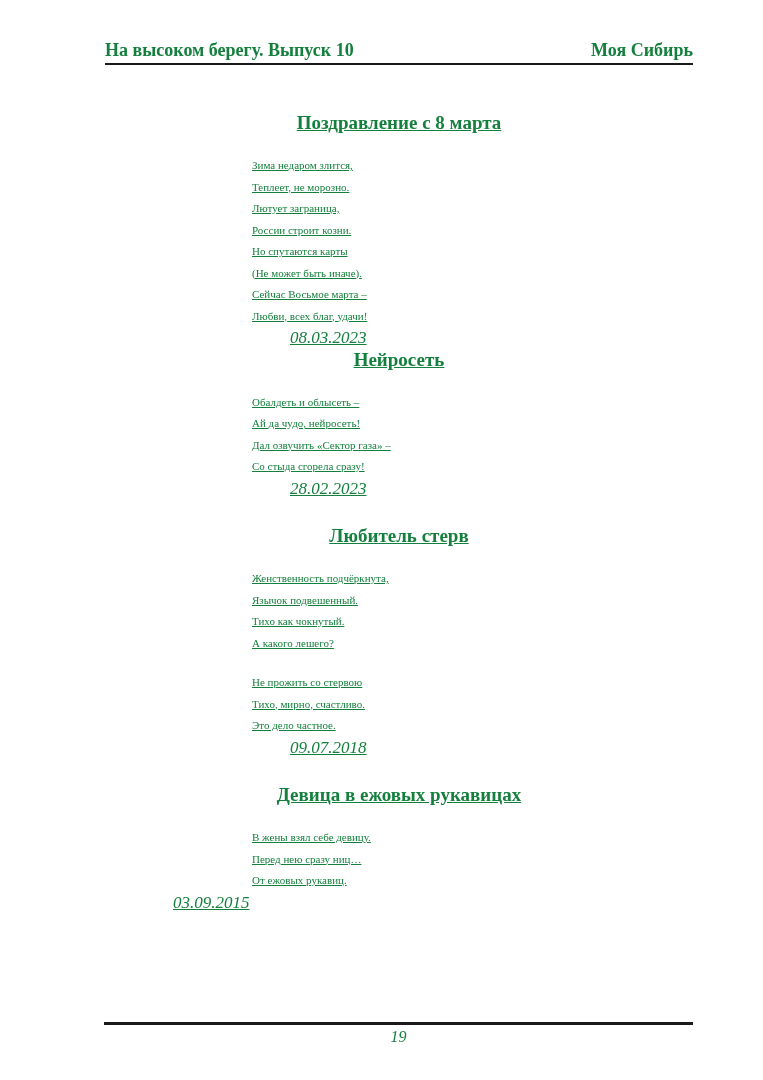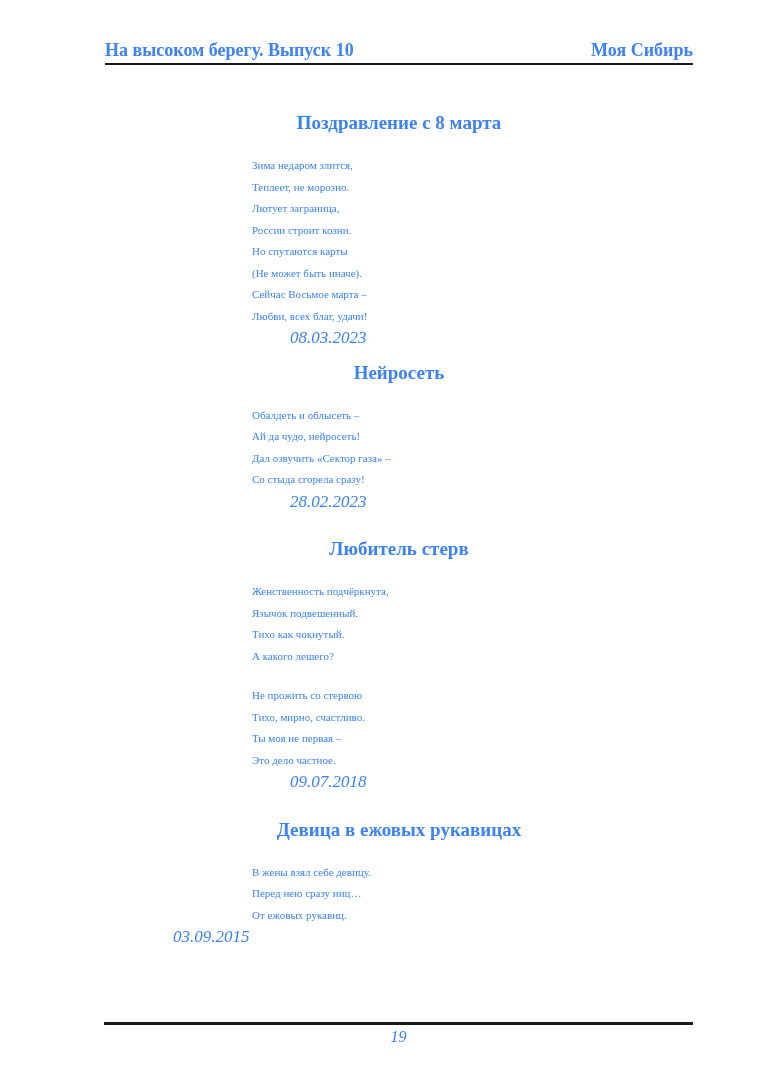--- a/index.html
+++ b/index.html
@@ -5,21 +5,21 @@
   html, body {
     margin: 0;
     padding: 0;
     background: #ffffff;
   }
   .page {
     position: relative;
     width: 763px;
     height: 1076px;
     background: #ffffff;
-    color: #3b82f6;
+    color: #15803d;
     font-family: "Liberation Serif", "DejaVu Serif", serif;
     overflow: hidden;
   }
   
   .page-header {
     position: absolute;
     left: 105px;
     width: 588px;
     top: 40px;
     display: flex;
@@ -30,30 +30,31 @@
     line-height: 20px;
     padding-bottom: 3px;
     border-bottom: 2.5px solid #1a1a1a;
   }
   
   .content {
     position: absolute;
     left: 105px;
     width: 588px;
     top: 63px;
+    text-decoration: underline;
   }
   .poem-title {
     margin: 0;
     text-align: center;
     font-size: 19px;
     line-height: 22px;
     font-weight: bold;
   }
   .poem-title.first   { margin-top: 49px; }
-  .poem-title.mt13    { margin-top: 13px; }
+  .poem-title.mt13    { }
   .poem-title.mt14    { margin-top: 26px; }
   .stanza {
     margin: 21px 0 0 0;
   }
   .stanza.continuation {
     margin-top: 18px;
   }
   .line {
     font-size: 11px;
     line-height: 21.5px;
@@ -132,21 +133,20 @@
       <h2 class="poem-title mt14">Любитель стерв</h2>
       <div class="stanza">
         <div class="line">Женственность подчёркнута,</div>
         <div class="line">Язычок подвешенный.</div>
         <div class="line">Тихо как чокнутый.</div>
         <div class="line">А какого лешего?</div>
       </div>
       <div class="stanza continuation">
         <div class="line">Не прожить со стервою</div>
         <div class="line">Тихо, мирно, счастливо.</div>
-        <div class="line">Ты моя не первая –</div>
         <div class="line">Это дело частное.</div>
         <div class="poem-date">09.07.2018</div>
       </div>
     </section>
 
     <section>
       <h2 class="poem-title mt14">Девица в ежовых рукавицах</h2>
       <div class="stanza">
         <div class="line">В жены взял себе девицу.</div>
         <div class="line">Перед нею сразу ниц…</div>

